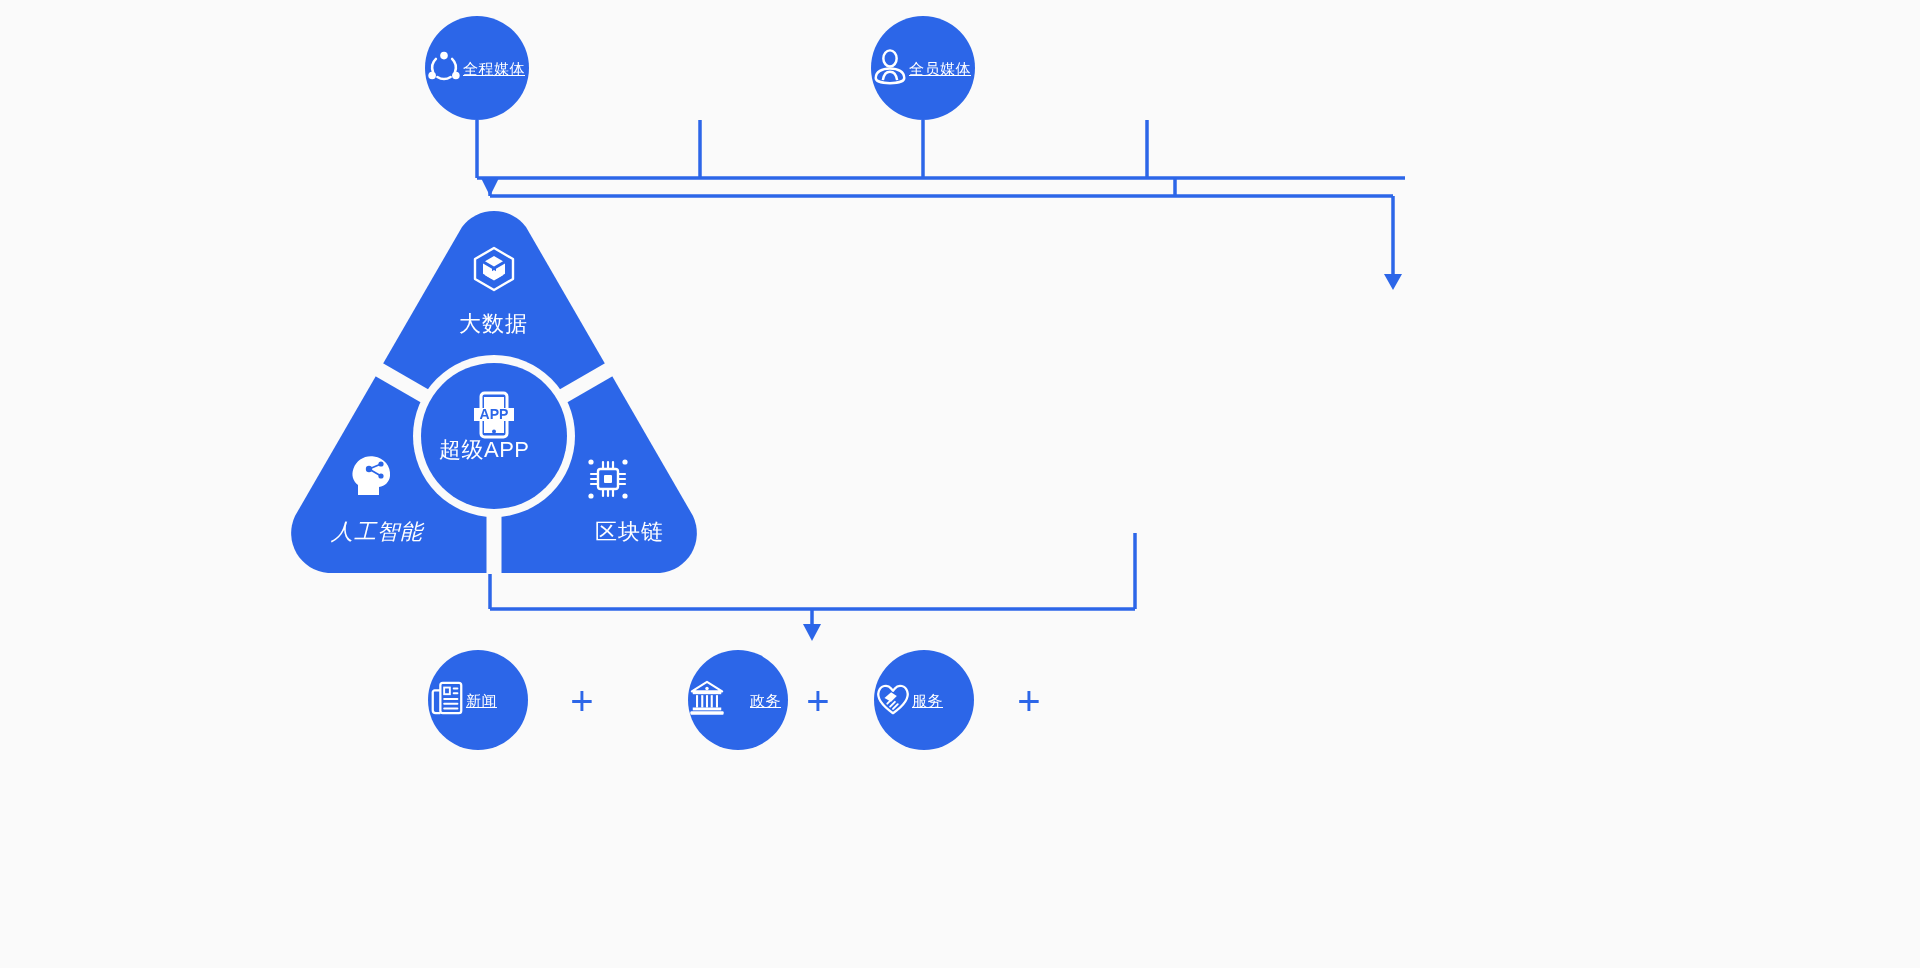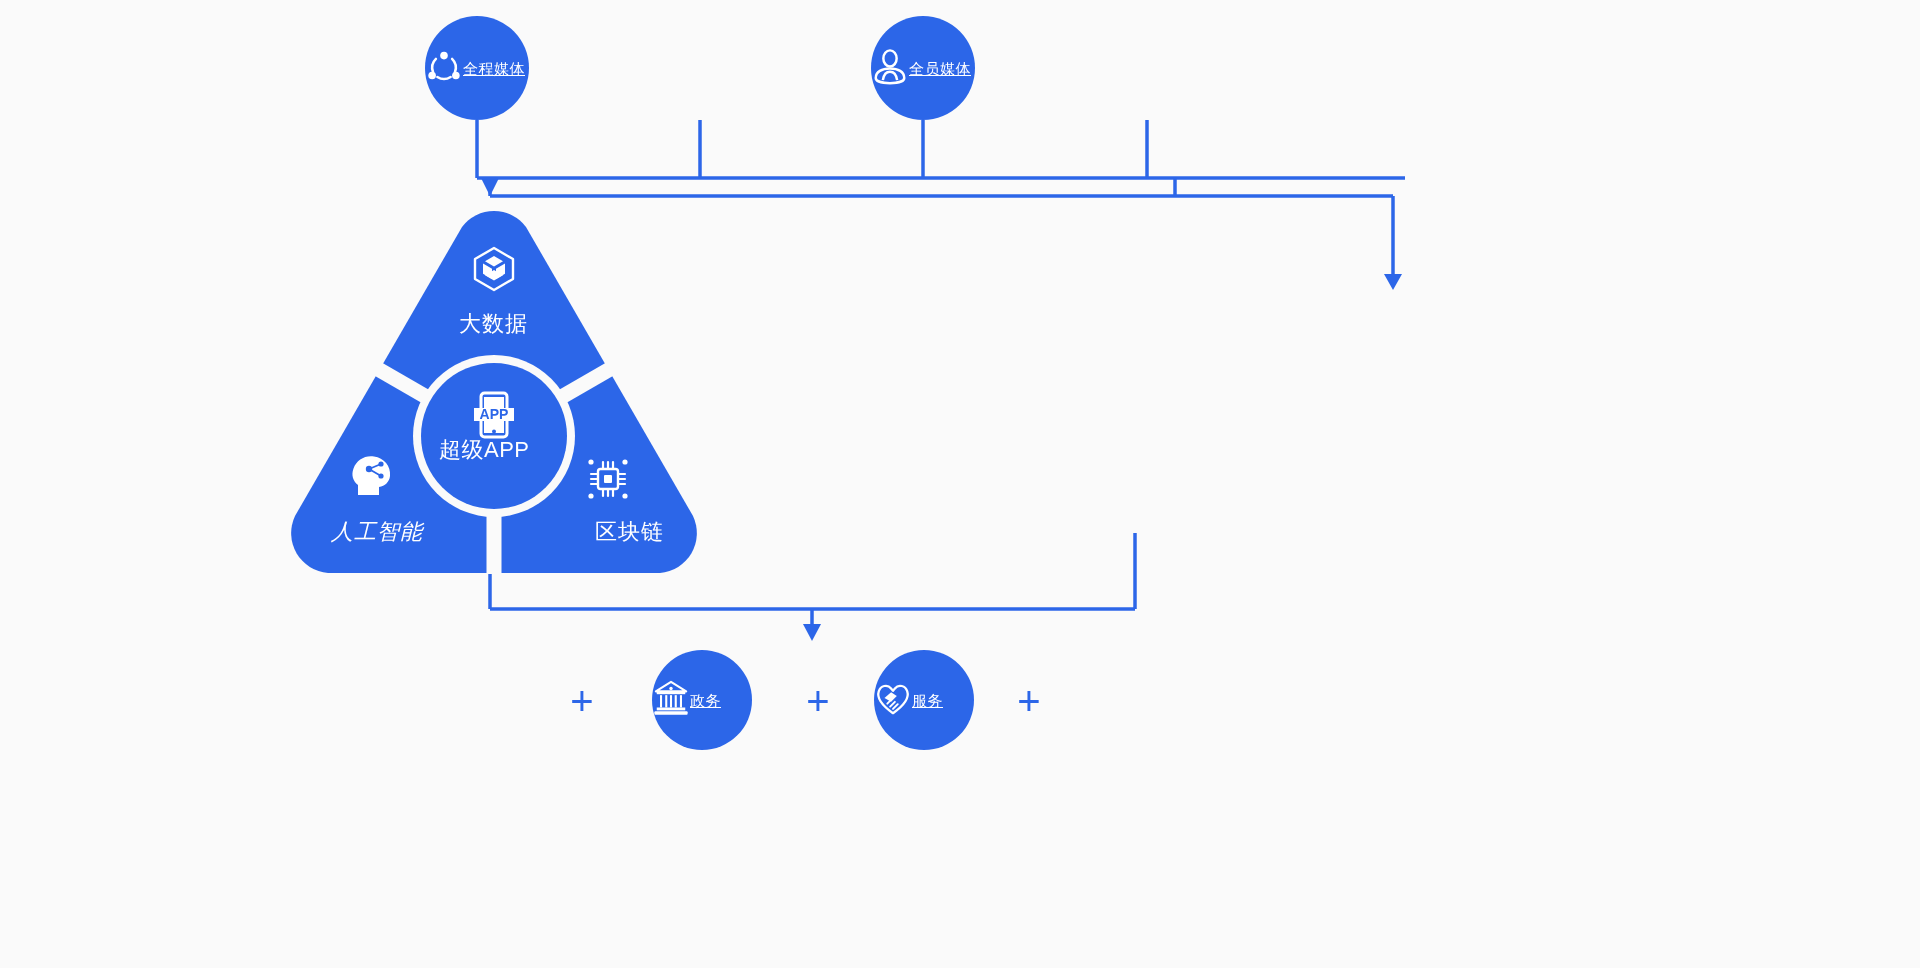--- a/index.html
+++ b/index.html
@@ -195,24 +195,39 @@
         <rect x="12" y="30" width="20" height="12" fill="#fff"></rect>
         <circle cx="22" cy="40.5" r="2" fill="#2c66e8"></circle>
         <rect x="2" y="17" width="40" height="13" fill="#fff"></rect>
         <text x="22" y="28" text-anchor="middle" font-family="Liberation Sans, sans-serif" font-size="14" font-weight="bold" fill="#2c66e8">APP</text>
       </svg>
     </span>
     <span class="center-label" style="left:158px;top:236px;">超级APP</span>
   </div>
 
 
+  <div class="node-circle bottom-circle" style="left:428px;top:650px;">
+    <span class="ico">
+      <svg viewBox="0 0 40 40" width="38" height="38">
+        <rect x="13" y="4" width="22" height="32" rx="2.5" stroke="#fff" stroke-width="2.4" fill="none"></rect>
+        <path d="M13 12 L7 12 a2 2 0 0 0 -2 2 L5 33 a3 3 0 0 0 3 3 L13 36" stroke="#fff" stroke-width="2.4" fill="none"></path>
+        <rect x="17" y="9" width="6" height="7" stroke="#fff" stroke-width="2" fill="none"></rect>
+        <line x1="27" y1="10" x2="31" y2="10" stroke="#fff" stroke-width="2" stroke-linecap="round"></line>
+        <line x1="27" y1="15" x2="31" y2="15" stroke="#fff" stroke-width="2" stroke-linecap="round"></line>
+        <line x1="17" y1="21" x2="31" y2="21" stroke="#fff" stroke-width="2" stroke-linecap="round"></line>
+        <line x1="17" y1="26" x2="31" y2="26" stroke="#fff" stroke-width="2" stroke-linecap="round"></line>
+        <line x1="17" y1="31" x2="31" y2="31" stroke="#fff" stroke-width="2" stroke-linecap="round"></line>
+      </svg>
+    </span>
+    <span class="lbl">新闻</span>
+  </div>
 
   <div class="plus" style="left:567px;top:681px;">+</div>
 
-  <div class="node-circle bottom-circle" style="left:652px;top:650px;">
+  <div class="node-circle bottom-circle" style="left:688px;top:650px;gap:24px;">
     <span class="ico">
       <svg viewBox="0 0 40 40" width="38" height="38">
         <path d="M20 3 L36 13 L4 13 Z" stroke="#fff" stroke-width="2.2" fill="none" stroke-linejoin="round"></path>
         <circle cx="20" cy="10" r="1.8" fill="#fff"></circle>
         <rect x="5" y="13" width="30" height="3" fill="#fff"></rect>
         <g stroke="#fff" stroke-width="2.2">
           <line x1="9.5" y1="17" x2="9.5" y2="30"></line>
           <line x1="15" y1="17" x2="15" y2="30"></line>
           <line x1="20" y1="17" x2="20" y2="30"></line>
           <line x1="25" y1="17" x2="25" y2="30"></line>

